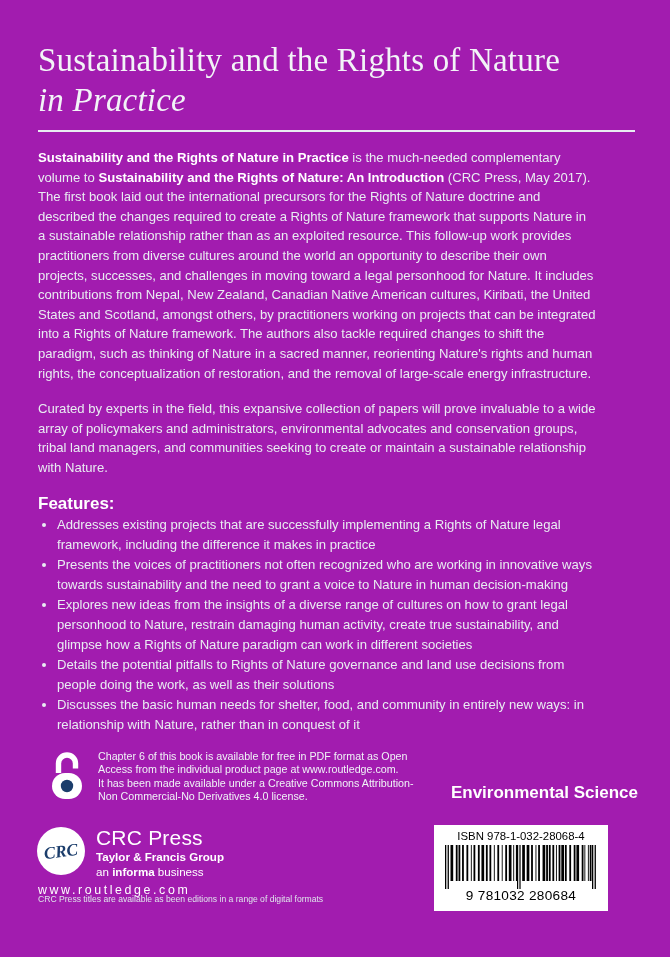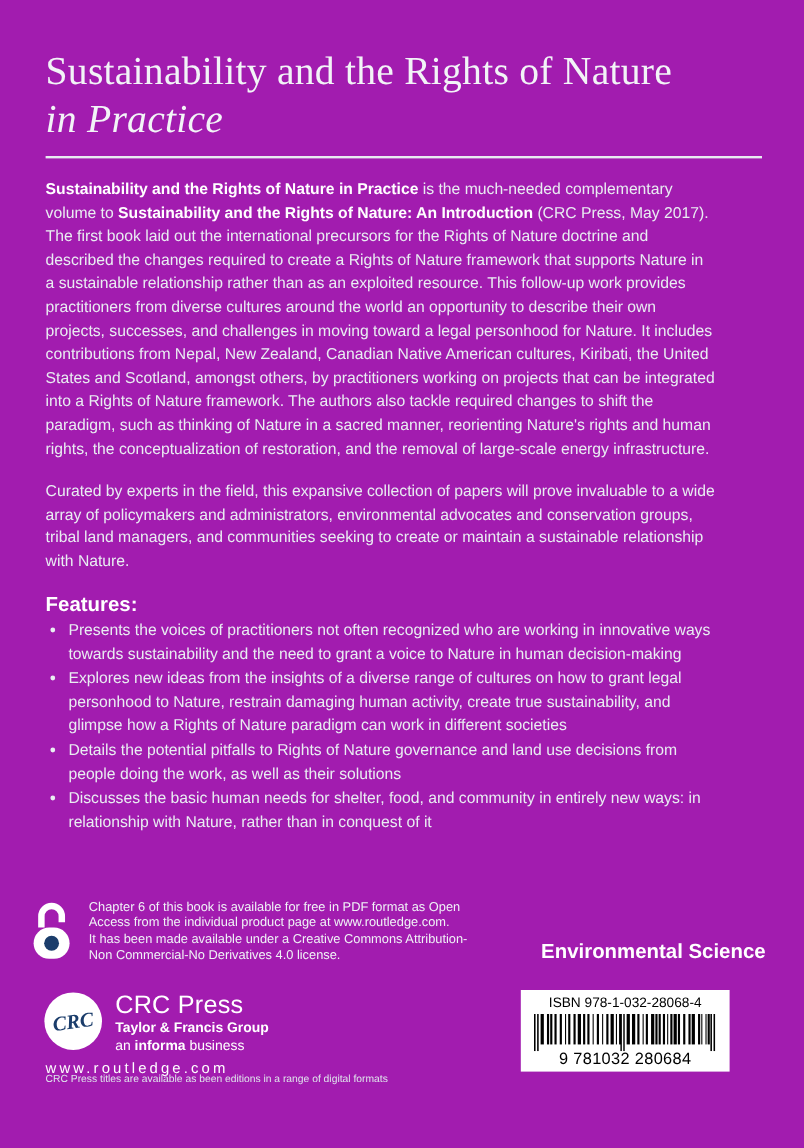--- a/index.html
+++ b/index.html
@@ -102,21 +102,21 @@
     top: 7.5px;
     width: 4px;
     height: 4px;
     border-radius: 50%;
     background: #e9edf2;
   }
 
   
   .oa-block {
     position: absolute;
-    left: 26px;
+    left: 50px;
     top: 748px;
     width: 400px;
     display: flex;
     align-items: flex-start;
   }
   .oa-icon {
     width: 34px;
     height: 52px;
     flex: 0 0 34px;
     margin-top: 1px;
@@ -198,21 +198,21 @@
     line-height: 17px;
     font-weight: bold;
     color: #ffffff;
     text-align: right;
   }
   .barcode-box {
     position: absolute;
     left: 434px;
     top: 825px;
     width: 174px;
-    height: 68px;
+    height: 86px;
     background: #ffffff;
     padding: 4px 6px 3px 6px;
     box-sizing: border-box;
     display: flex;
     flex-direction: column;
     align-items: center;
   }
   .isbn-text {
     color: #000000;
     font-size: 11.4px;
@@ -249,20 +249,21 @@
 
   <div class="body-area">
 
     <p class="para"><b>Sustainability and the Rights of Nature in Practice</b><span> is the much-needed complementary volume to </span><b>Sustainability and the Rights of Nature: An Introduction</b><span> (CRC Press, May 2017). The first book laid out the international precursors for the Rights of Nature doctrine and described the changes required to create a Rights of Nature framework that supports Nature in a sustainable relationship rather than as an exploited resource. This follow-up work provides practitioners from diverse cultures around the world an opportunity to describe their own projects, successes, and challenges in moving toward a legal personhood for Nature. It includes contributions from Nepal, New Zealand, Canadian Native American cultures, Kiribati, the United States and Scotland, amongst others, by practitioners working on projects that can be integrated into a Rights of Nature framework. The authors also tackle required changes to shift the paradigm, such as thinking of Nature in a sacred manner, reorienting Nature's rights and human rights, the conceptualization of restoration, and the removal of large-scale energy infrastructure.</span></p>
 
     <p class="para">Curated by experts in the field, this expansive collection of papers will prove invaluable to a wide array of policymakers and administrators, environmental advocates and conservation groups, tribal land managers, and communities seeking to create or maintain a sustainable relationship with Nature.</p>
 
     <div class="features-head">Features:</div>
 
     <ul class="features">
+      <li><span class="bullet"></span><span>Addresses existing projects that are successfully implementing a Rights of Nature legal framework, including the difference it makes in practice</span></li>
       <li><span class="bullet"></span><span>Presents the voices of practitioners not often recognized who are working in innovative ways towards sustainability and the need to grant a voice to Nature in human decision-making</span></li>
       <li><span class="bullet"></span><span>Explores new ideas from the insights of a diverse range of cultures on how to grant legal personhood to Nature, restrain damaging human activity, create true sustainability, and glimpse how a Rights of Nature paradigm can work in different societies</span></li>
       <li><span class="bullet"></span><span>Details the potential pitfalls to Rights of Nature governance and land use decisions from people doing the work, as well as their solutions</span></li>
       <li><span class="bullet"></span><span>Discusses the basic human needs for shelter, food, and community in entirely new ways: in relationship with Nature, rather than in conquest of it</span></li>
     </ul>
   </div>
 
   <div class="oa-block">
     <svg class="oa-icon" viewBox="0 0 34 52">
       <path d="M8.5 24 V14.5 A8.5 8.5 0 0 1 25.5 14.5 V19.5" fill="none" stroke="#ffffff" stroke-width="5.4" stroke-linecap="butt"></path>

